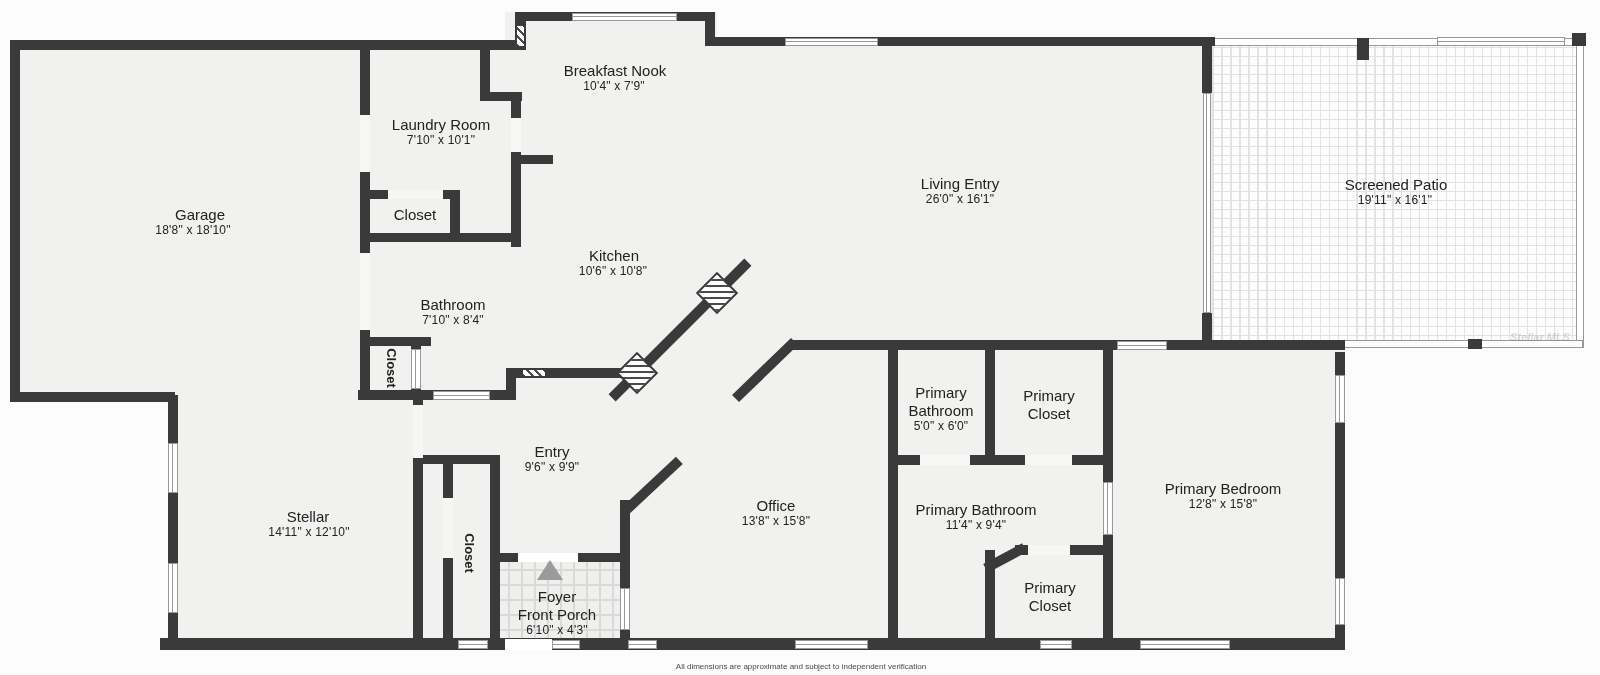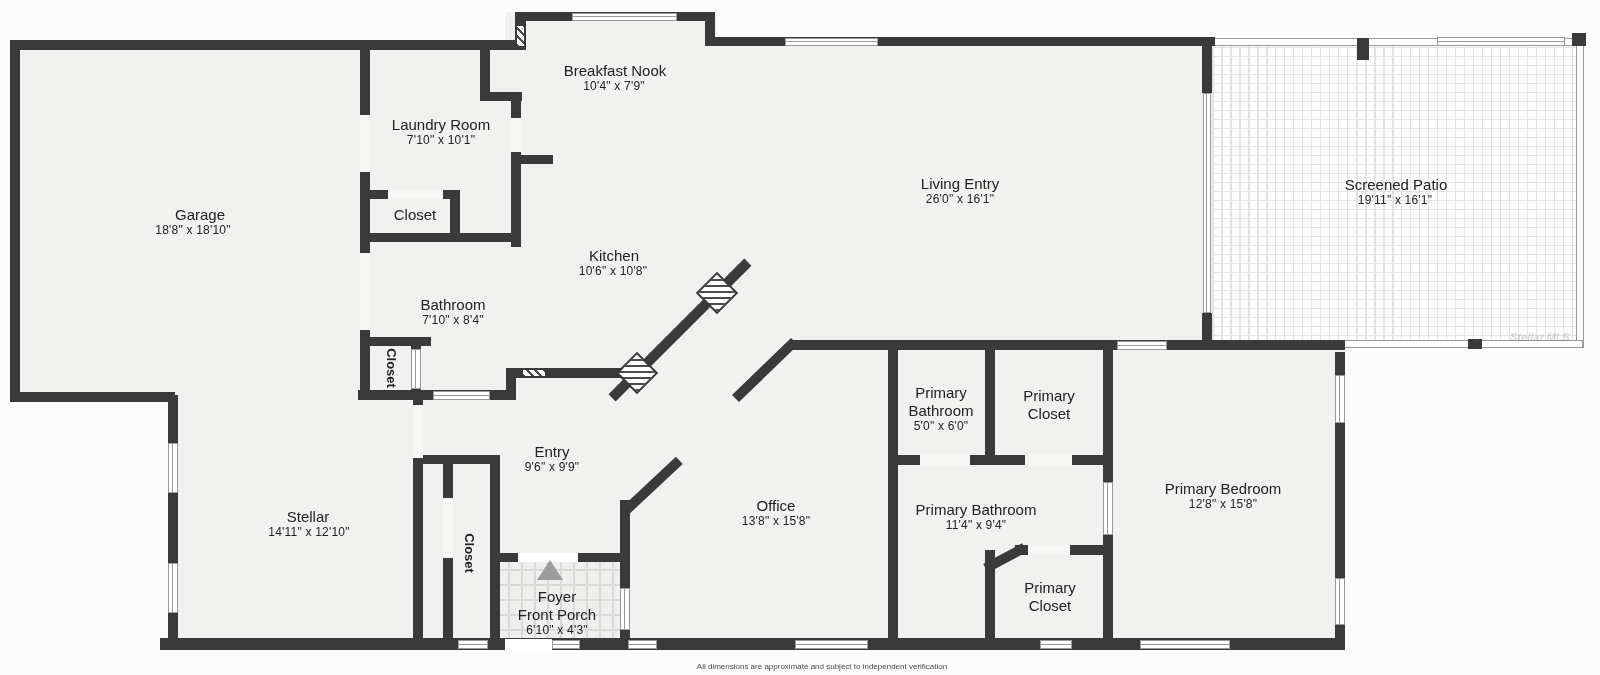--- a/index.html
+++ b/index.html
@@ -160,14 +160,14 @@
   <div class="lbl nm" style="left:1049px;top:395px">Primary</div>
   <div class="lbl nm" style="left:1049px;top:413px">Closet</div>
   <div class="lbl nm" style="left:976px;top:509px">Primary Bathroom</div>
   <div class="lbl dm" style="left:976px;top:525px">11'4" x 9'4"</div>
   <div class="lbl nm" style="left:1050px;top:587px">Primary</div>
   <div class="lbl nm" style="left:1050px;top:605px">Closet</div>
   <div class="lbl nm" style="left:1223px;top:488px">Primary Bedroom</div>
   <div class="lbl dm" style="left:1223px;top:504px">12'8" x 15'8"</div>
 
   <div class="wm" style="left:1540px;top:337px">Stellar MLS</div>
-  <div class="disc" style="left:822px;top:666px">All dimensions are approximate and subject to independent verification</div>
+  <div class="disc" style="left:801px;top:666px">All dimensions are approximate and subject to independent verification</div>
 </div>
 
 </body></html>

